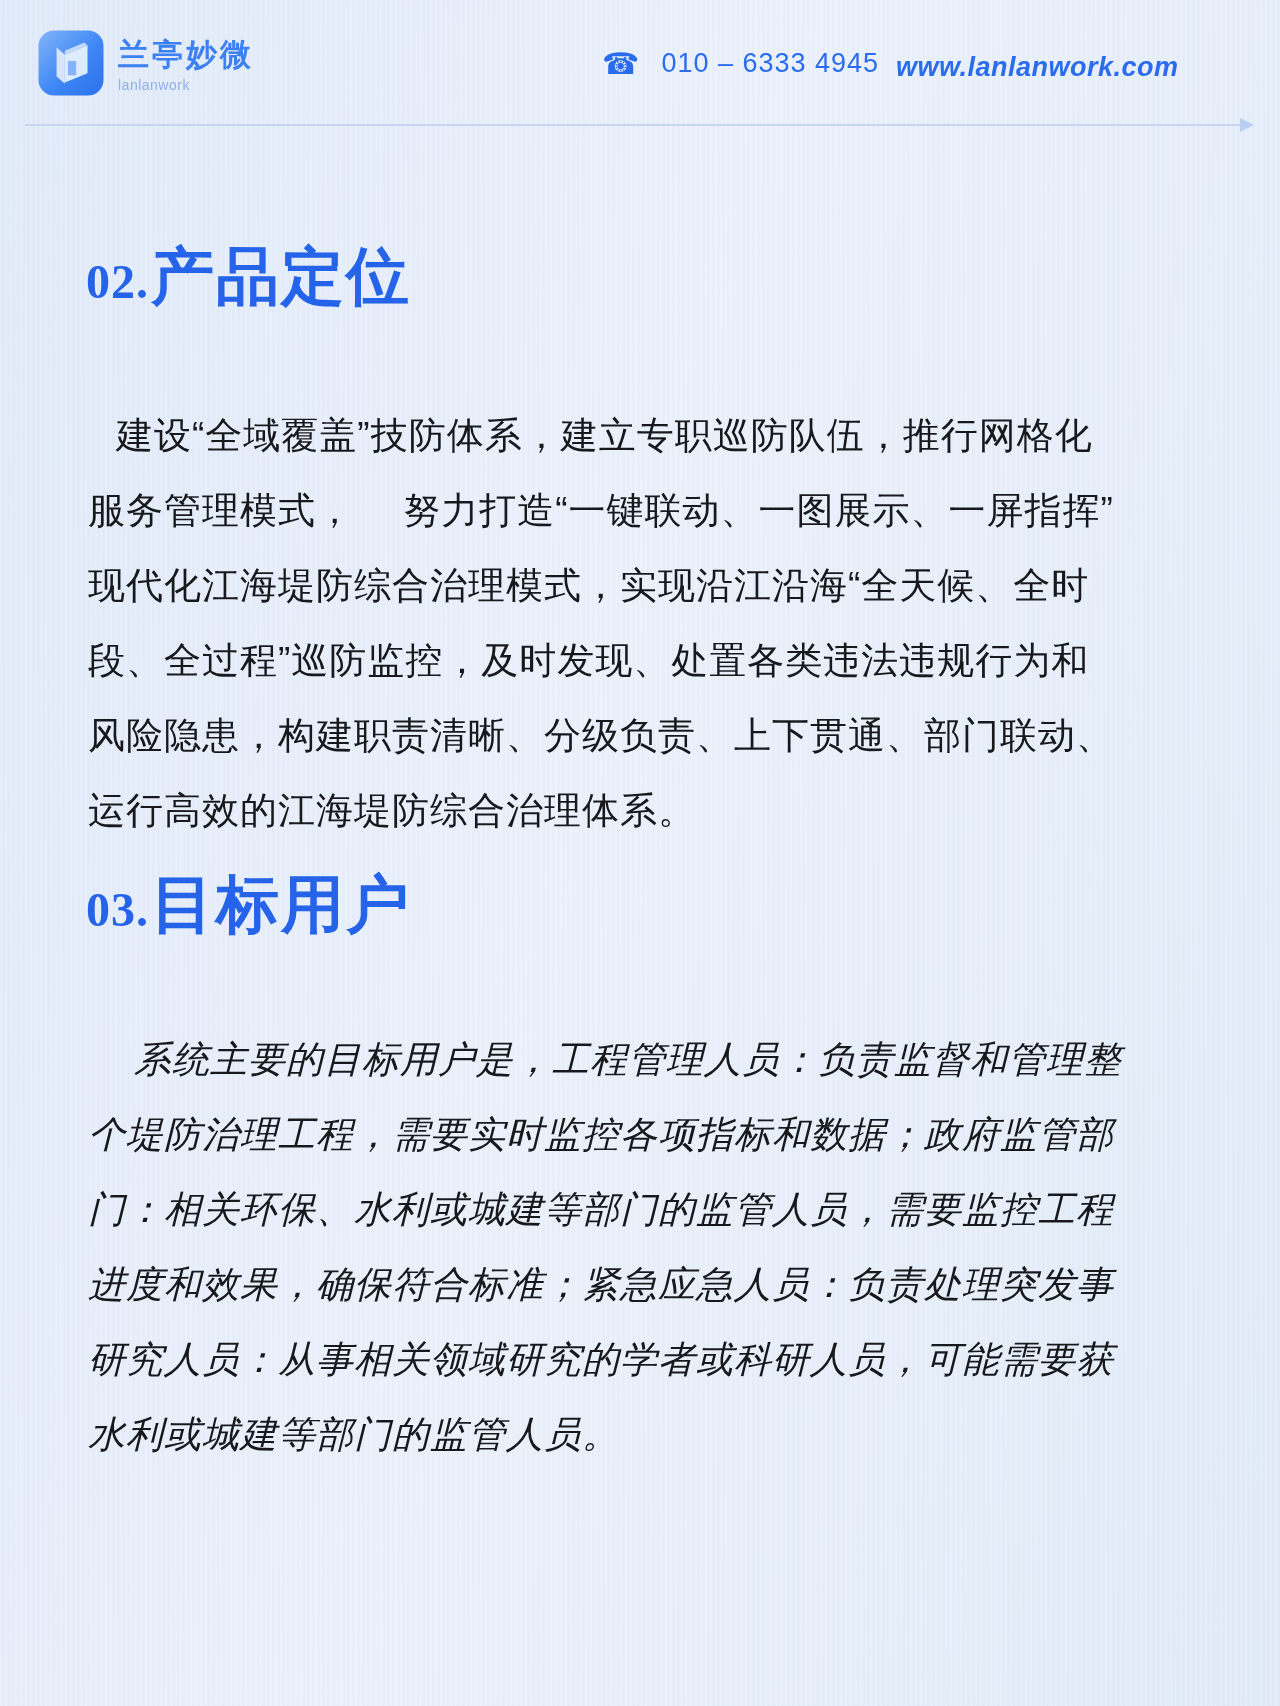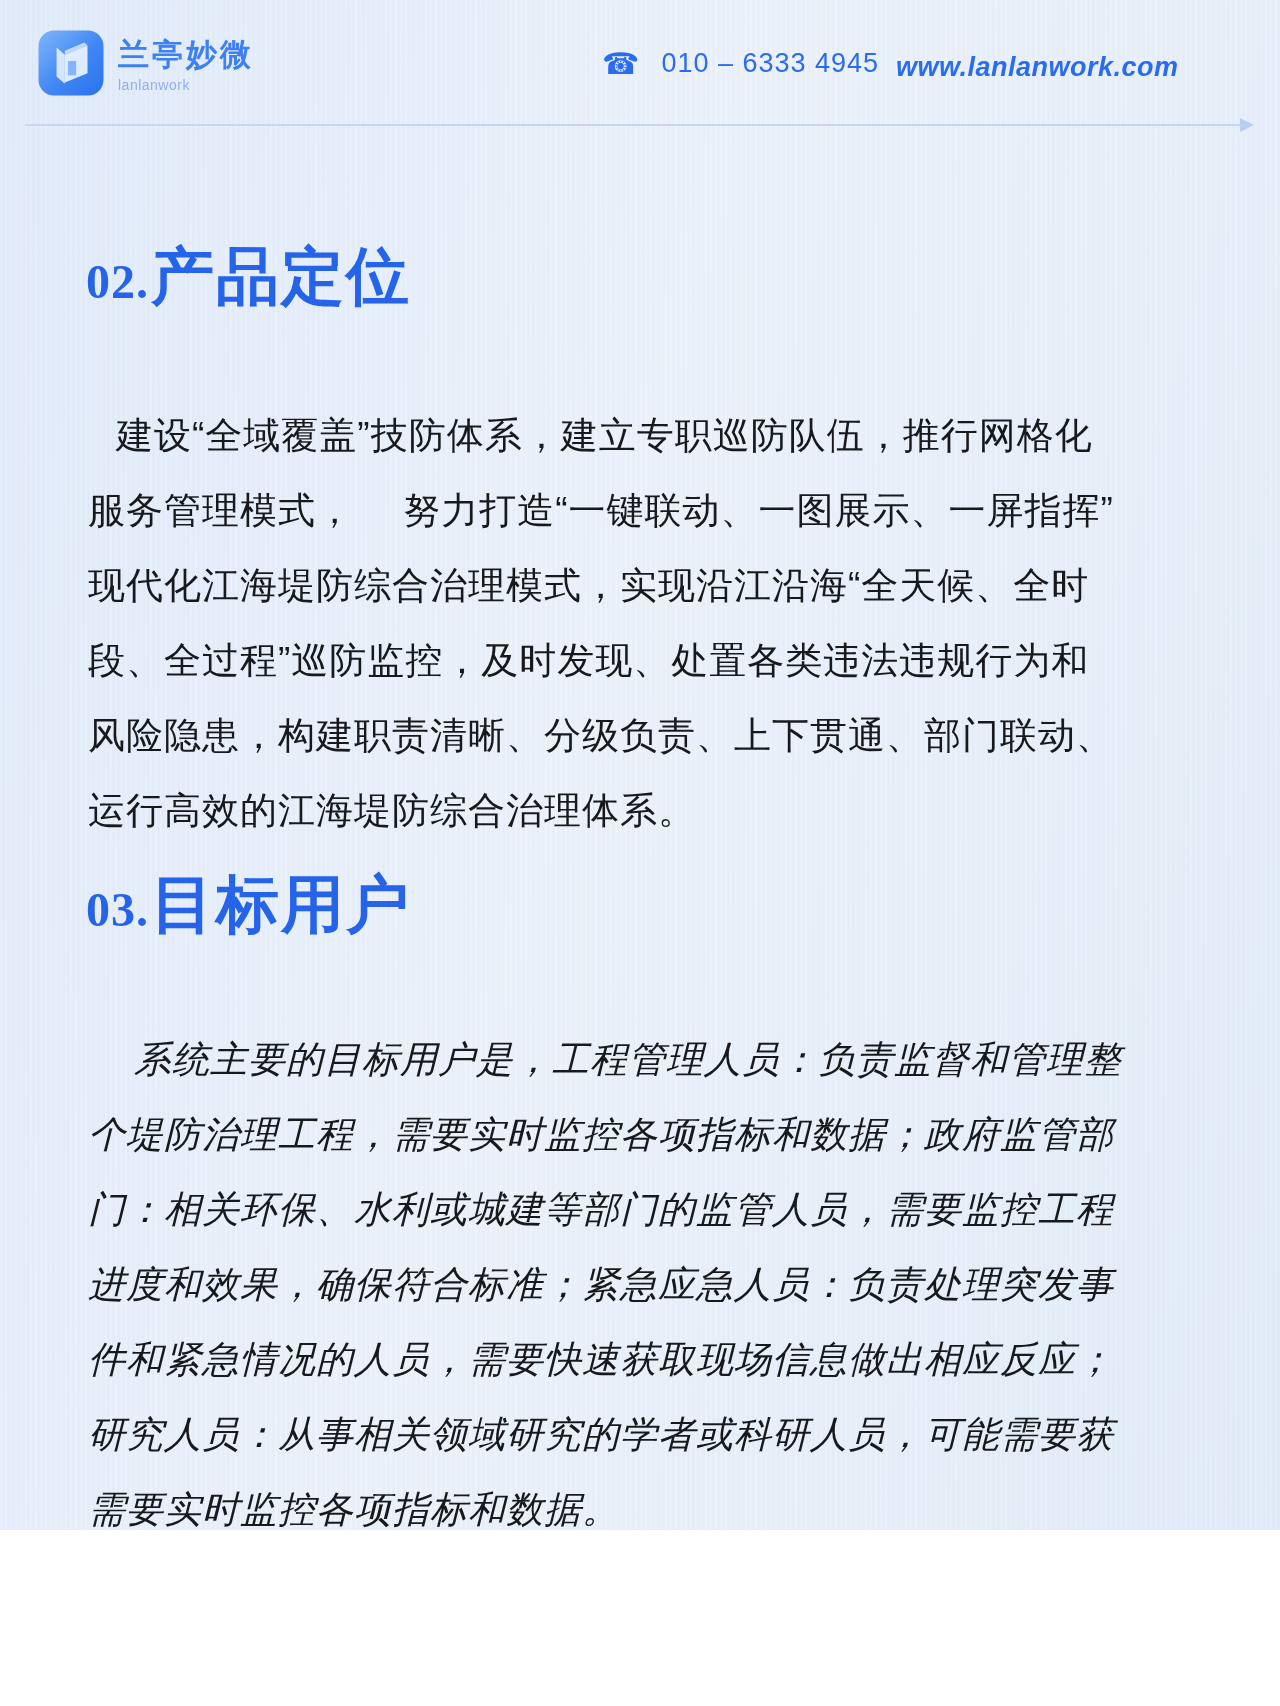--- a/index.html
+++ b/index.html
@@ -2,21 +2,21 @@
 <html><head>
 <meta charset="utf-8">
 <style>
   * { margin: 0; padding: 0; box-sizing: border-box; }
   html, body { width: 1280px; }
   body { font-family: "Liberation Sans", sans-serif; }
 
   .page {
     position: relative;
     width: 1280px;
-    height: 1530px;
+    height: 1706px;
     overflow: hidden;
     background:
       repeating-linear-gradient(90deg,
         rgba(255,255,255,0.05) 0 2px,
         rgba(140,170,215,0.04) 2px 5px),
       linear-gradient(105deg, #e2ebf9 0%, #ecf2fb 45%, #e7eff9 75%, #e3ecf8 100%);
   }
 
   
   .logo-lockup { position: absolute; left: 38px; top: 30px; display: flex; align-items: flex-start; }
@@ -121,18 +121,17 @@
 
   <h2 class="section-heading heading-03">
     <span class="num">03.</span><span class="title">目标用户</span>
   </h2>
 
   <div class="para para-2">
     <div class="line indent">系统主要的目标用户是，工程管理人员：负责监督和管理整</div>
     <div class="line">个堤防治理工程，需要实时监控各项指标和数据；政府监管部</div>
     <div class="line">门：相关环保、水利或城建等部门的监管人员，需要监控工程</div>
     <div class="line">进度和效果，确保符合标准；紧急应急人员：负责处理突发事</div>
-    <div class="line">件和紧急情况的人员，需要快速获取现场信息做出相应反应；</div>
     <div class="line">研究人员：从事相关领域研究的学者或科研人员，可能需要获</div>
-    <div class="line">需要实时监控各项指标和数据。</div>
+    <div class="line">水利或城建等部门的监管人员。</div>
   </div>
 
 </div>
 
 </body></html>

